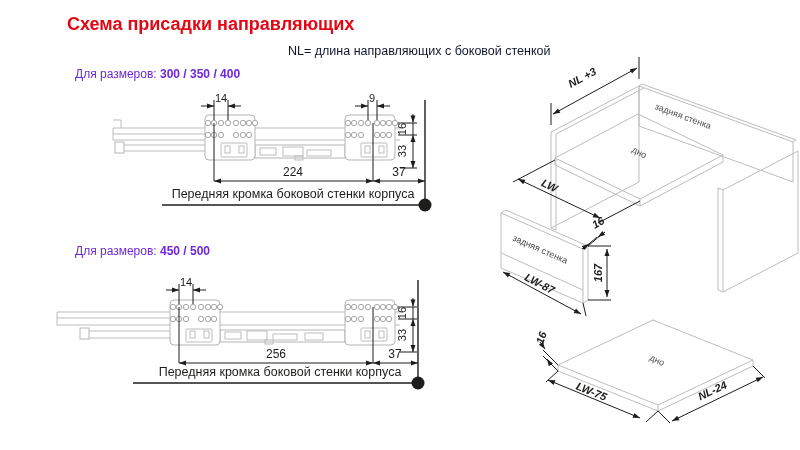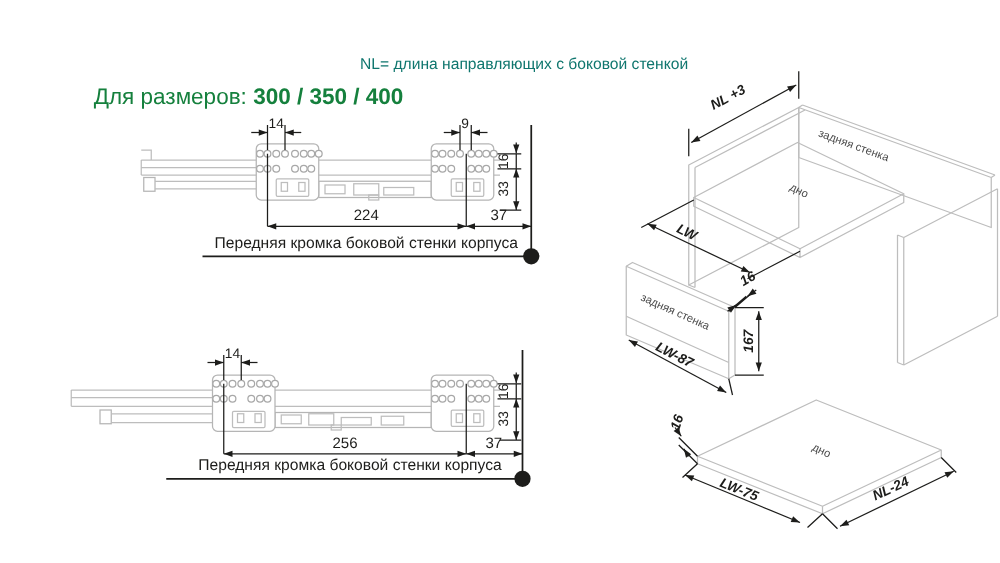--- a/index.html
+++ b/index.html
@@ -1,22 +1,22 @@
 <!DOCTYPE html>
 <html><head>
 <meta charset="utf-8">
 <style>
   html,body{margin:0;padding:0;background:#ffffff;}
   #stage{position:relative;width:800px;height:450px;background:#ffffff;overflow:hidden;
          font-family:"Liberation Sans",sans-serif;}
   .title{position:absolute;font-size:18px;font-weight:bold;color:#e30613;white-space:nowrap;}
   #title-left{left:67px;top:14px;}
   #title-right{left:503px;top:14px;}
-  #nl-note{position:absolute;left:288px;top:44px;font-size:12.5px;color:#0f766e;white-space:nowrap;}
-  .subtitle{position:absolute;font-size:18px;color:#15803d;white-space:nowrap;}
+  #nl-note{position:absolute;left:288px;top:44px;font-size:12.5px;color:#0f172a;white-space:nowrap;}
+  .subtitle{position:absolute;font-size:12px;color:#6d28d9;white-space:nowrap;}
   .subtitle b{font-weight:bold;}
   #subtitle-1{left:75px;top:67px;}
   #subtitle-2{left:75px;top:244px;}
   svg{position:absolute;overflow:visible;}
   #svg-d1{left:55px;top:90px;}
   #svg-d2{left:55px;top:278px;}
   #svg-iso{left:490px;top:55px;}
   .lt{stroke:#bdbdbd;stroke-width:1;fill:none;}
   .ltf{stroke:#b5b5b5;stroke-width:1;fill:#ffffff;}
   .hole{stroke:#a8a8a8;stroke-width:1;fill:#ffffff;}
@@ -28,23 +28,25 @@
   .dimbig{font-size:12px;font-family:"Liberation Sans",sans-serif;}
   .captx{font-size:12.5px;font-family:"Liberation Sans",sans-serif;}
   .isodim{font-size:11px;font-weight:bold;font-style:italic;font-family:"Liberation Sans",sans-serif;}
   .isolab{font-size:9px;fill:#4a4a4a;font-family:"Liberation Sans",sans-serif;}
 </style>
 </head>
 <body>
 
 <div id="stage">
 
+  <div class="title" id="title-left">Схема присадки направляющих</div>
   <div id="nl-note">NL= длина направляющих с боковой стенкой</div>
 
   <div class="subtitle" id="subtitle-1"><span>Для размеров: </span><b>300 / 350 / 400</b></div>
+  <div class="subtitle" id="subtitle-2"><span>Для размеров: </span><b>450 / 500</b></div>
 
   <svg id="svg-d1" width="390" height="128" viewBox="0 0 390 128">
     <defs>
       <marker id="arr" markerWidth="8" markerHeight="6" refX="7.5" refY="3" orient="auto-start-reverse" markerUnits="userSpaceOnUse">
         <path d="M0.5,0.5 L7.5,3 L0.5,5.5 Z" fill="#1d1d1b"></path>
       </marker>
     </defs>
     <g>
       <path class="lt" d="M58,38 L345,38 M58,50 L345,50 M58,38 L58,50 M58,44 L150,44 M58,30 L66,30 L66,38"></path>
       <rect class="ltf" x="60" y="52" width="9" height="11"></rect>

